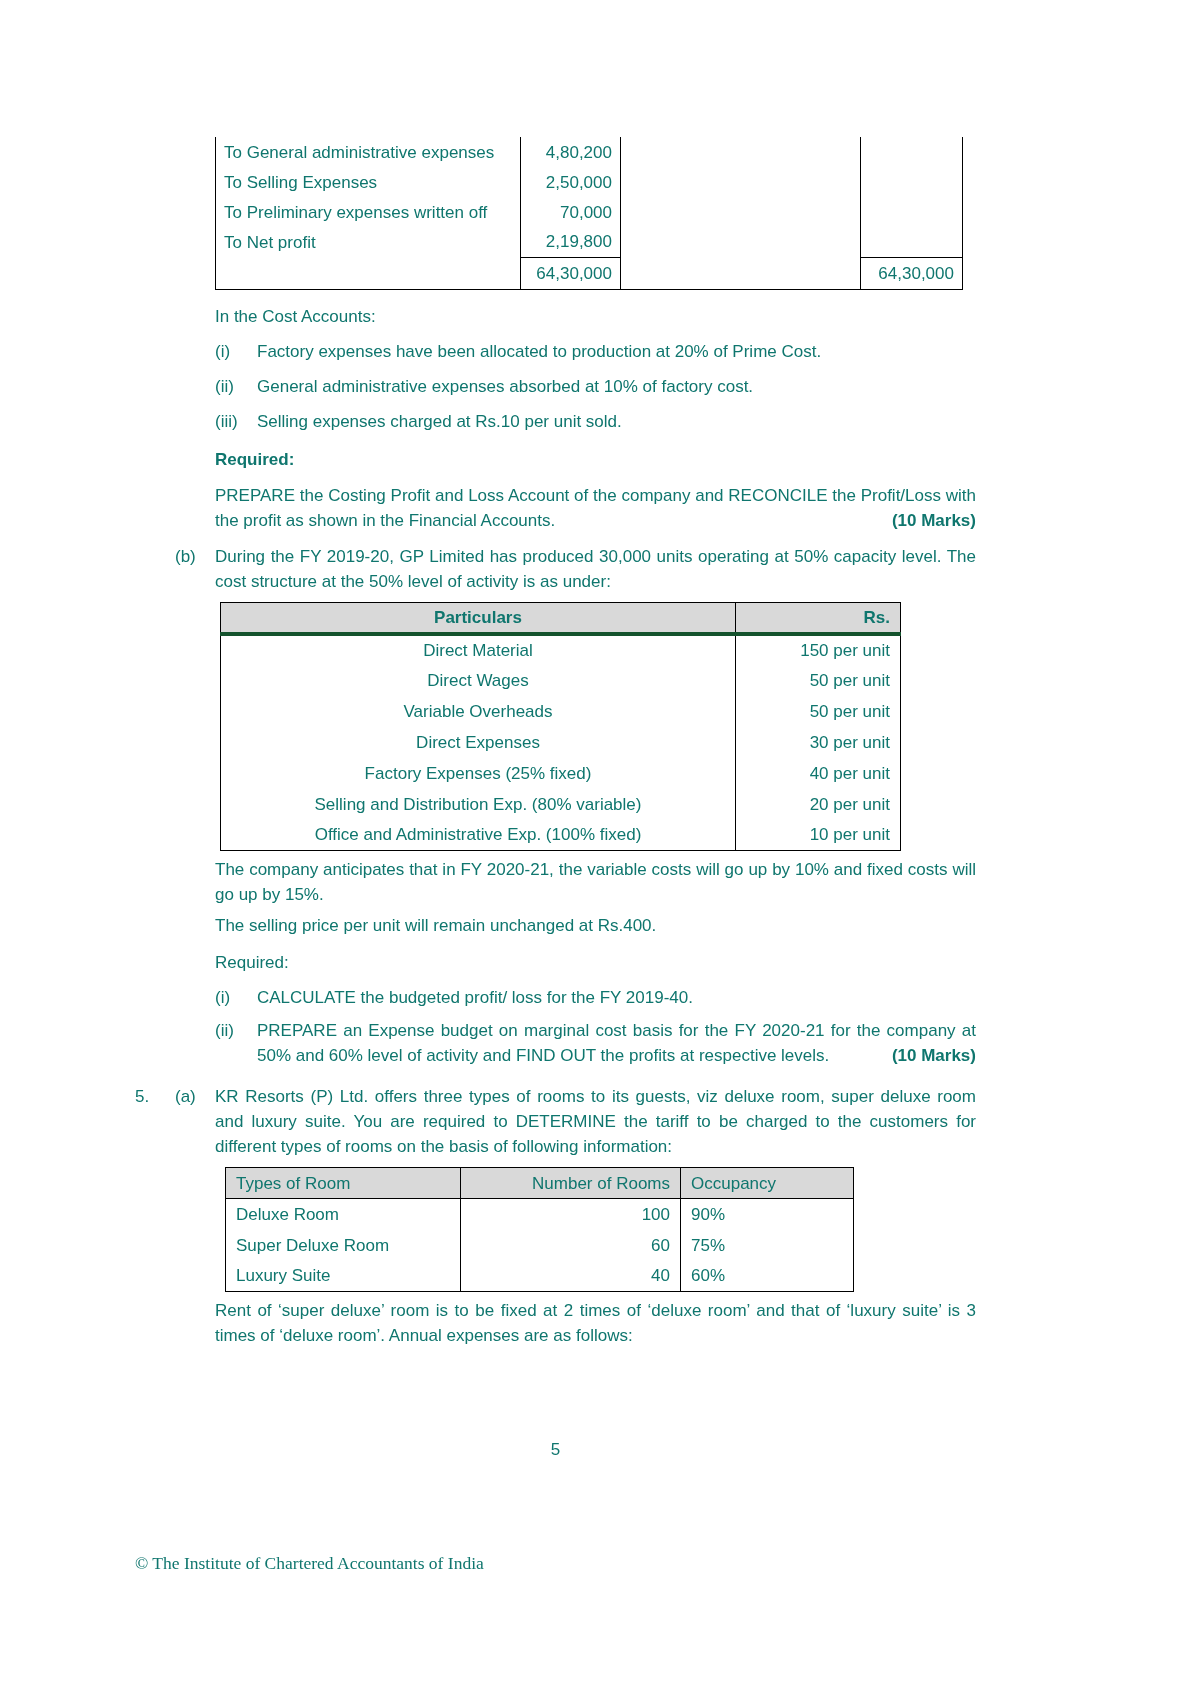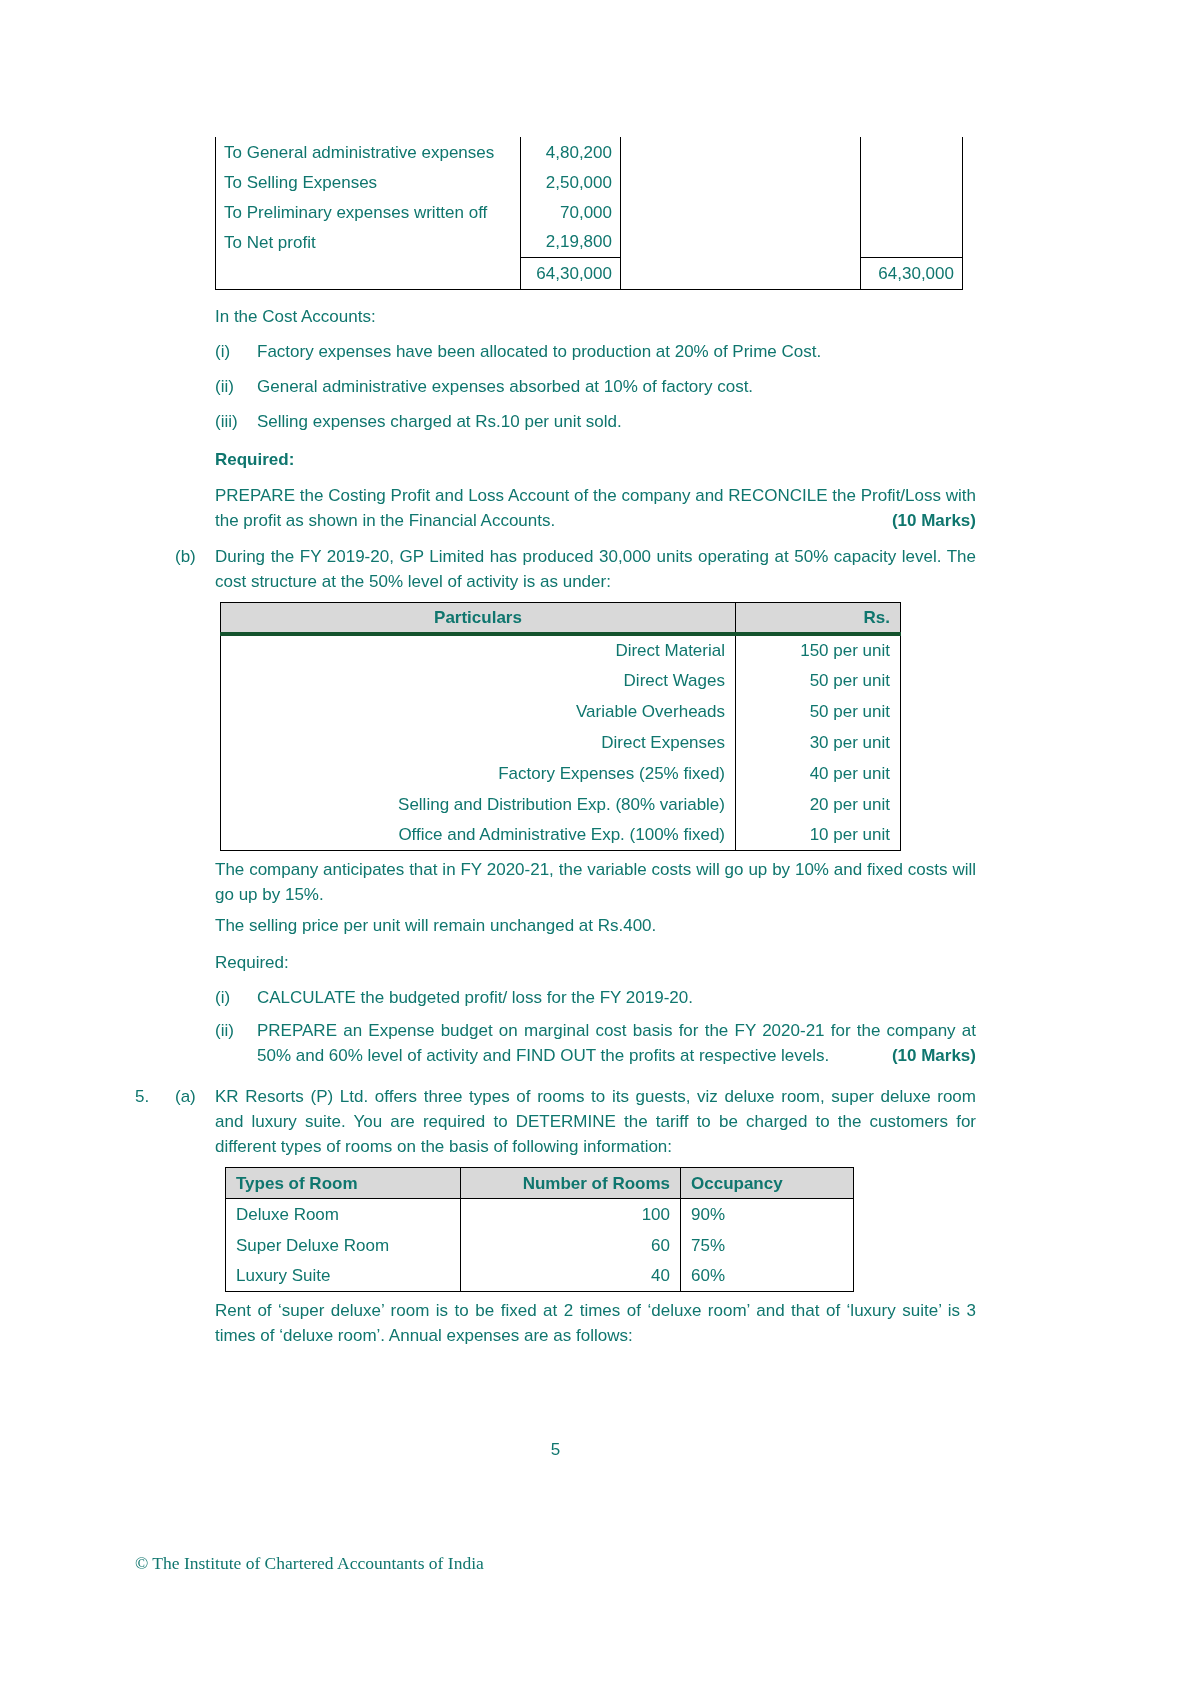--- a/index.html
+++ b/index.html
@@ -26,27 +26,27 @@
   .pl-table .c4 { width:102px; text-align:right; }
   .pl-table .total-row td { height:32px; }
   .pl-table .total-row .c2, .pl-table .total-row .c4 { border-top:1px solid #000; }
 
   
   .cost-table { width:680px; margin-left:85px; margin-top:8px; table-layout:fixed; border:1.5px solid #000; }
   .cost-table th, .cost-table td { height:31px; padding:2px 10px; vertical-align:middle; }
   .cost-table thead th { background:#d9d9d9; font-weight:bold; border-bottom:4px solid #14532d; }
   .cost-table .t1 { width:515px; border-right:1px solid #000; }
   .cost-table th.t1 { text-align:center; }
-  .cost-table td.t1 { text-align:right; }
+  .cost-table td.t1 { text-align:center; }
   .cost-table .t2 { width:165px; text-align:right; }
 
   
   .rooms-table { width:610px; margin-left:90px; margin-top:8px; table-layout:fixed; border:1.5px solid #000; }
   .rooms-table th, .rooms-table td { height:31px; padding:2px 10px; vertical-align:middle; }
-  .rooms-table thead th { background:#d9d9d9; font-weight:bold; border-bottom:1px solid #000; }
+  .rooms-table thead th { background:#d9d9d9; font-weight:normal; border-bottom:1px solid #000; }
   .rooms-table .r1 { width:235px; text-align:left; border-right:1px solid #000; }
   .rooms-table .r2 { width:220px; text-align:right; border-right:1px solid #000; }
   .rooms-table .r3 { width:173px; text-align:left; }
 
   
   .heading { margin-top:14px; }
   .list-item { display:flex; margin-top:10px; }
   .list-item.tight { margin-top:8px; }
   .marker { flex:0 0 42px; width:42px; }
   .item-text { flex:1; }
@@ -178,21 +178,21 @@
       </tbody>
     </table>
 
     <p class="indent justify para">The company anticipates that in FY 2020-21, the variable costs will go up by 10% and fixed costs will go up by 15%.</p>
     <p class="indent para">The selling price per unit will remain unchanged at Rs.400.</p>
     <p class="indent req-label-plain">Required:</p>
 
     <div class="indent">
       <div class="list-item">
         <span class="marker">(i)</span>
-        <span class="item-text">CALCULATE the budgeted profit/ loss for the FY 2019-20.</span>
+        <span class="item-text">CALCULATE the budgeted profit/ loss for the FY 2019-40.</span>
       </div>
       <div class="list-item tight">
         <span class="marker">(ii)</span>
         <span class="item-text justify">
           <span>PREPARE an Expense budget on marginal cost basis for the FY 2020-21 for the company at 50% and 60% level of activity and FIND OUT the profits at respective levels.</span>
           <span class="marks">(10 Marks)</span>
         </span>
       </div>
     </div>
 

